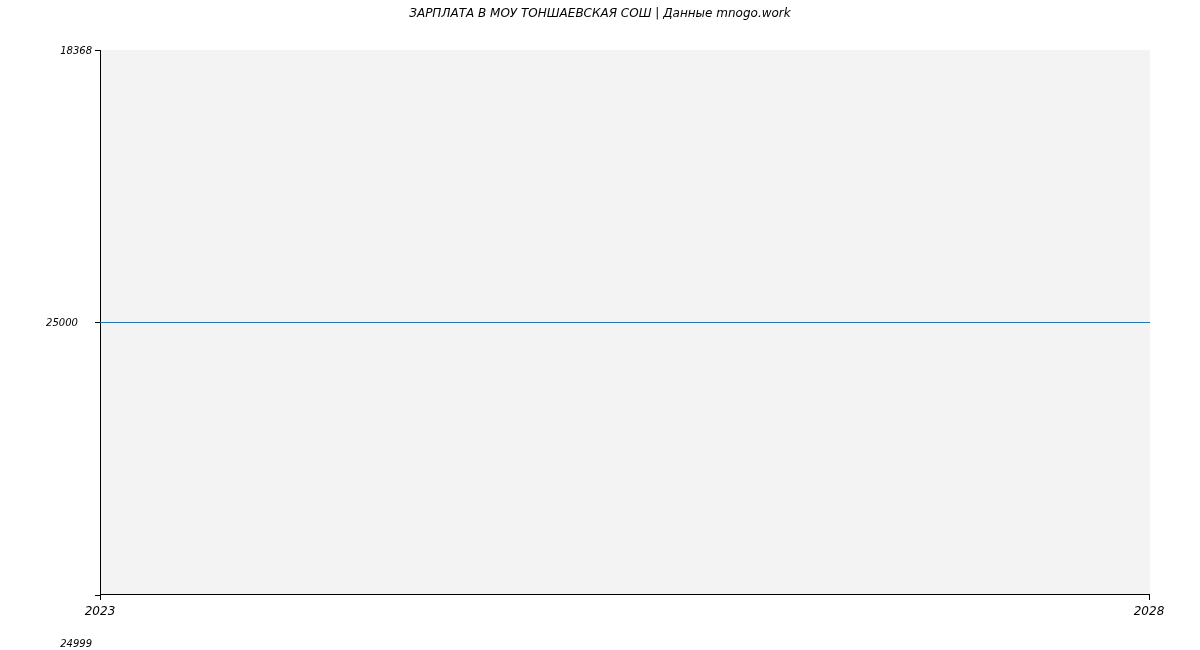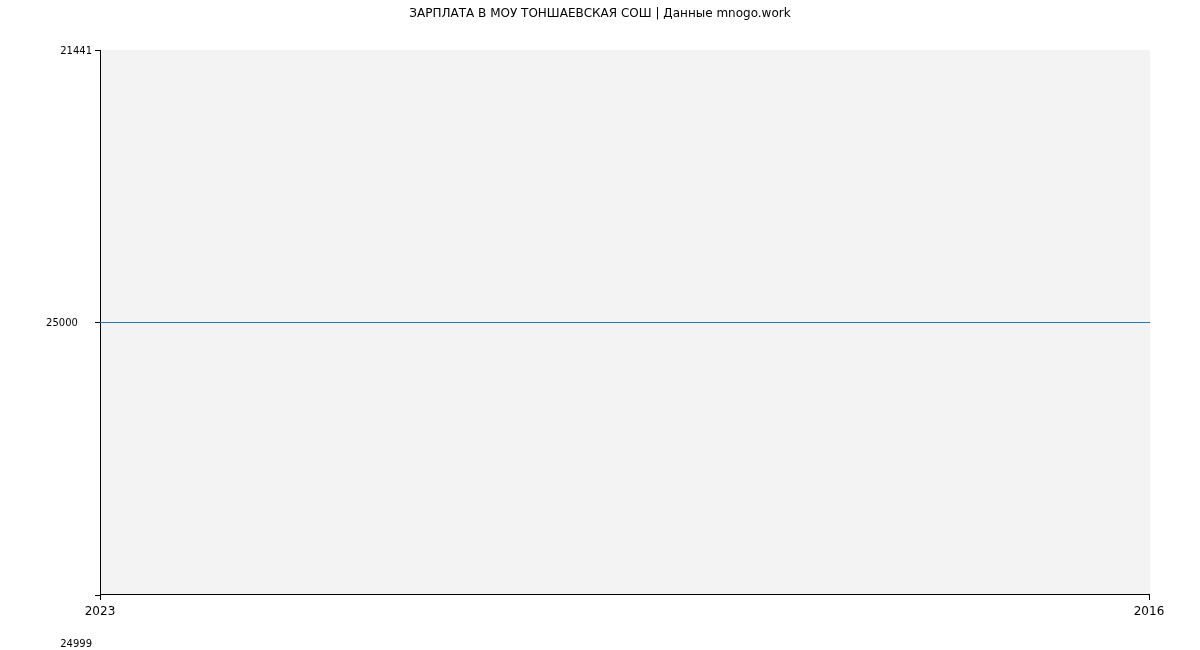--- a/index.html
+++ b/index.html
@@ -8,20 +8,21 @@
     width: 1200px;
     height: 650px;
     background: #ffffff;
     font-family: "DejaVu Sans", Arial, sans-serif;
     color: #333;
   }
   .chart-wrap {
     position: relative;
     width: 1200px;
     height: 650px;
+    font-style: italic;
   }
   .title {
     position: absolute;
     top: 6px;
     left: 0;
     width: 100%;
     text-align: center;
     font-size: 12px;
     color: #000;
   }
@@ -100,23 +101,23 @@
   <div class="title">ЗАРПЛАТА В МОУ ТОНШАЕВСКАЯ СОШ | Данные mnogo.work</div>
 
   <div class="plot"></div>
 
   <div class="ytick t0"></div>
   <div class="ytick t1"></div>
   <div class="ytick t2"></div>
 
   <div class="ytick-label l0">24999</div>
   <div class="ytick-label l1">25000</div>
-  <div class="ytick-label l2">21441</div>
+  <div class="ytick-label l2">18368</div>
 
   <div class="xtick x0"></div>
   <div class="xtick x1"></div>
 
   <div class="xtick-label xl0">2023</div>
-  <div class="xtick-label xl1">2016</div>
+  <div class="xtick-label xl1">2028</div>
 
   <div class="series-line"></div>
 
 </div>
 
 </body></html>

